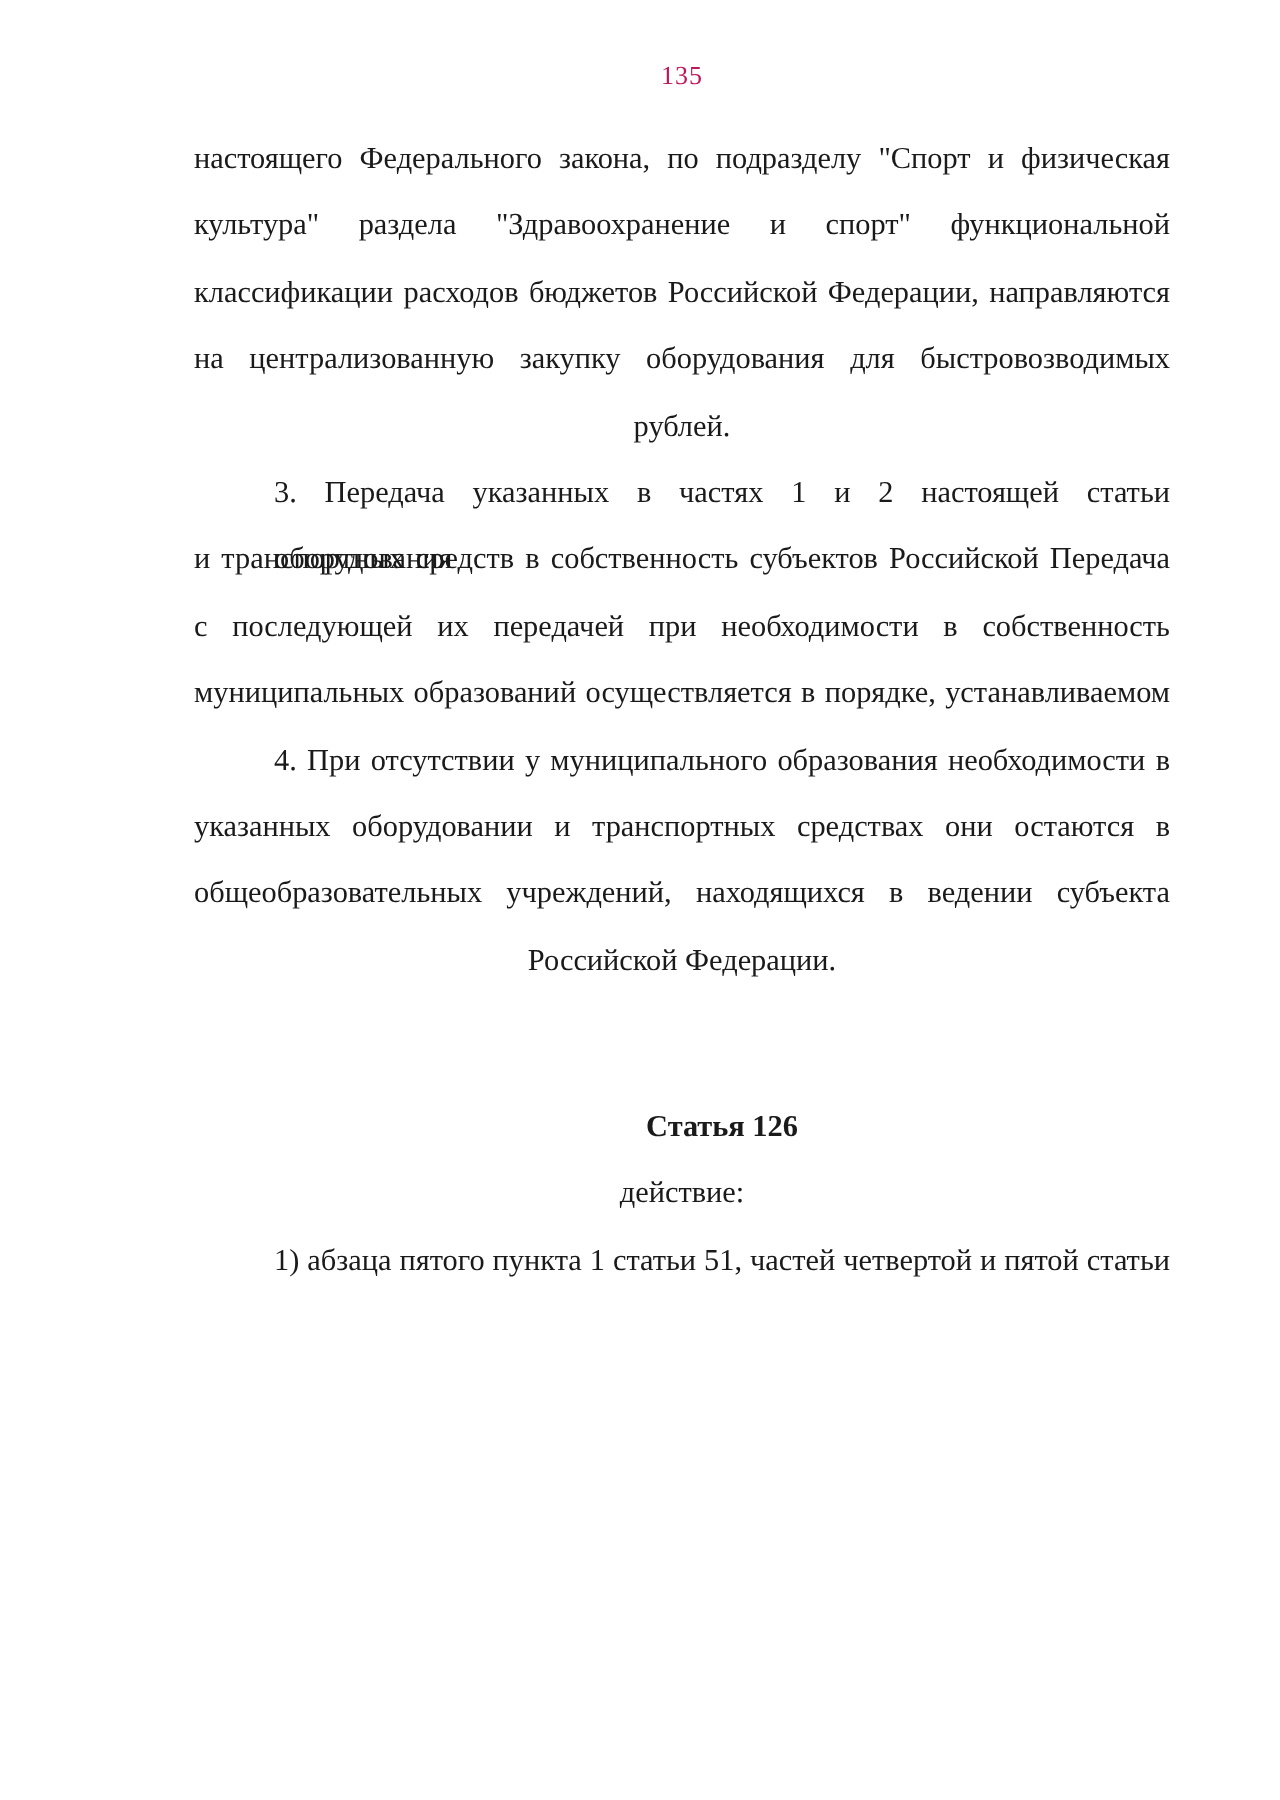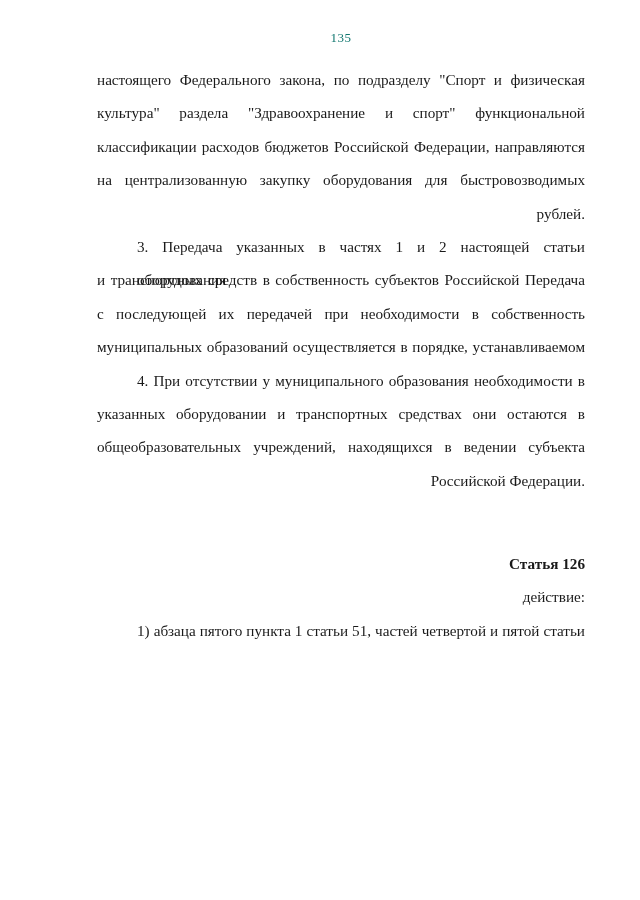--- a/index.html
+++ b/index.html
@@ -17,35 +17,35 @@
     overflow: hidden;
   }
   .page-number {
     position: absolute;
     top: 30px;
     left: 97px;
     width: 488px;
     text-align: center;
     font-size: 13px;
     letter-spacing: 0.5px;
-    color: #0f766e;
+    color: #be185d;
   }
   .doc-body {
     position: absolute;
     top: 63px;
     left: 97px;
     width: 488px;
   }
   .paragraph { margin: 0; }
   .paragraph.spaced { margin-top: 50px; }
   .line {
     font-size: 15.2px;
     line-height: 33.4px;
     height: 33.4px;
-    text-align: right;
+    text-align: center;
     white-space: normal;
     overflow: visible;
   }
   .line.just {
     text-align: justify;
     text-align-last: justify;
   }
   .line.indent { padding-left: 40px; }
   .line.bold { font-weight: bold; }
   .line sup {

